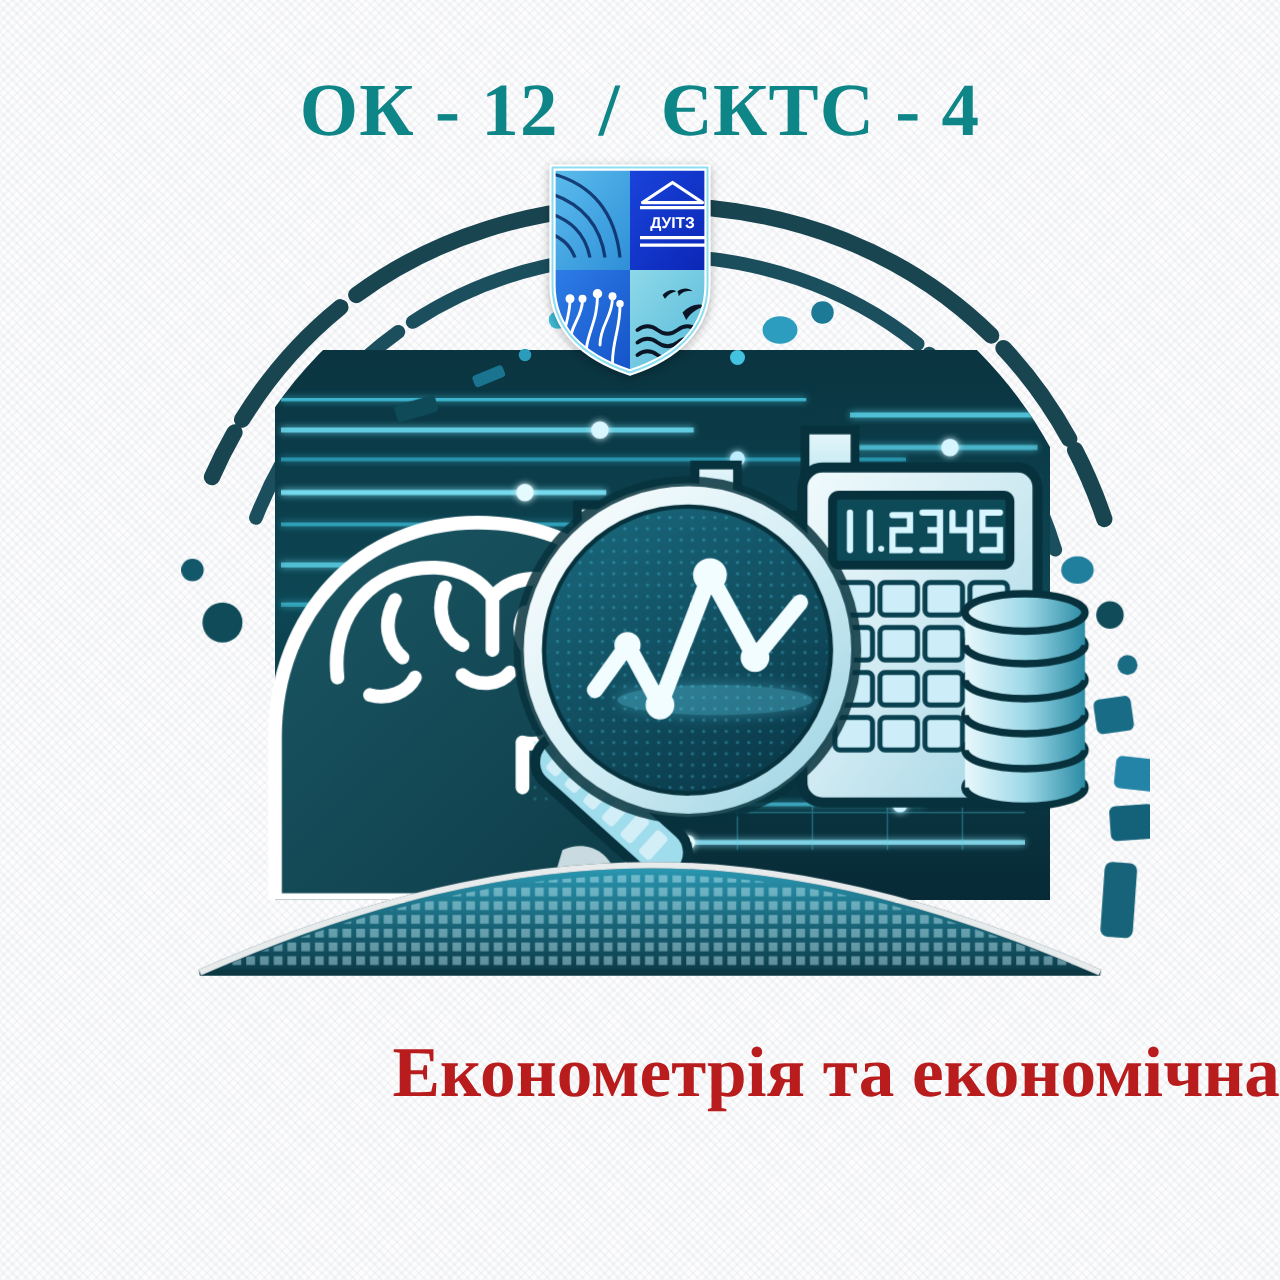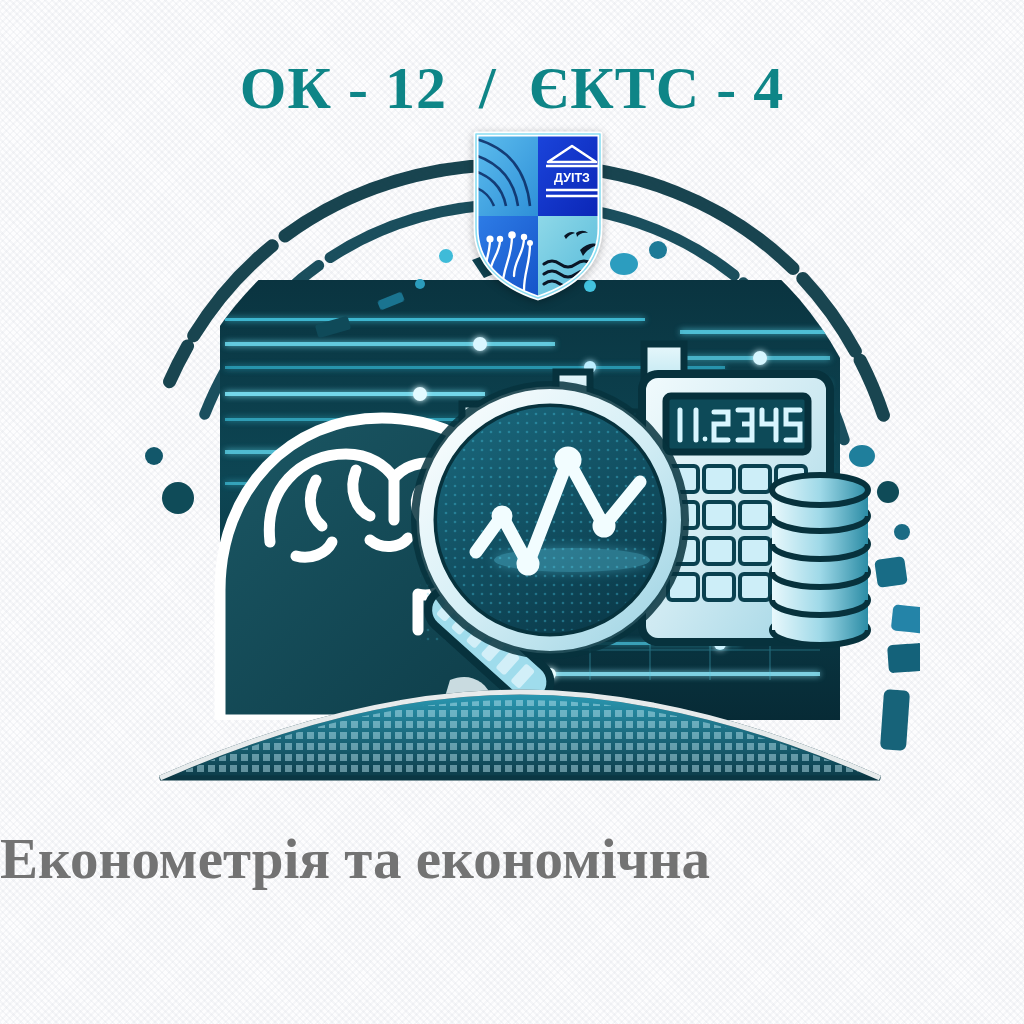--- a/index.html
+++ b/index.html
@@ -32,42 +32,42 @@
     line-height:1;
     z-index:40;
     white-space:pre;
   }
 
   
   .bottom-title{
     position:absolute;
     left:0; width:100%;
     top:826px;
-    text-align:left;
-    color:#737373;
+    text-align:right;
+    color:#b91c1c;
     font-size:57px;
     font-weight:700;
     line-height:1.16;
     z-index:40;
   }
   .bottom-title .l2{ display:block; }
 
   
   .illustration{
     position:absolute;
     left:120px; top:160px;
     width:800px; height:640px;
     z-index:10;
   }
   .illustration svg{ display:block; width:100%; height:100%; }
 
   
   .emblem{
     position:absolute;
-    left:468px; top:124px;
+    left:434px; top:124px;
     width:140px; height:180px;
     z-index:35;
     filter: drop-shadow(0 2px 4px rgba(0,0,0,.28));
   }
   .emblem svg{ display:block; width:100%; height:100%; }
 </style>
 </head>
 <body>
 
 <div class="paper-texture"></div>

